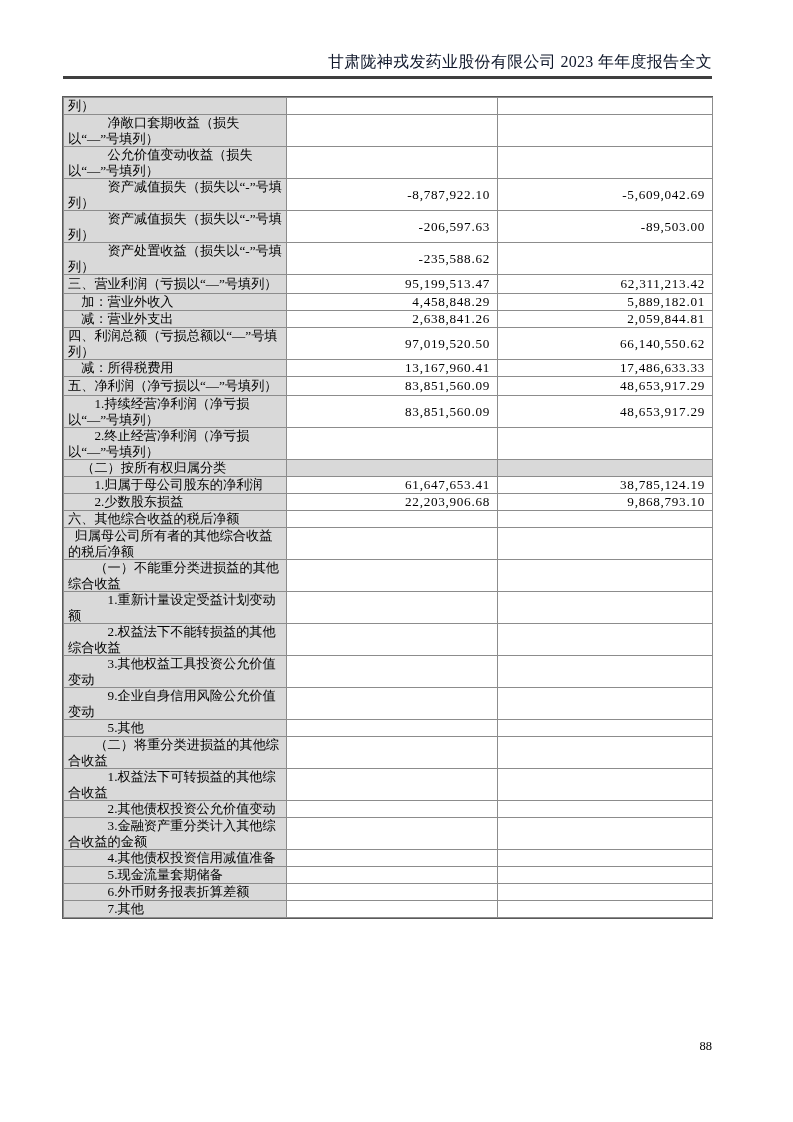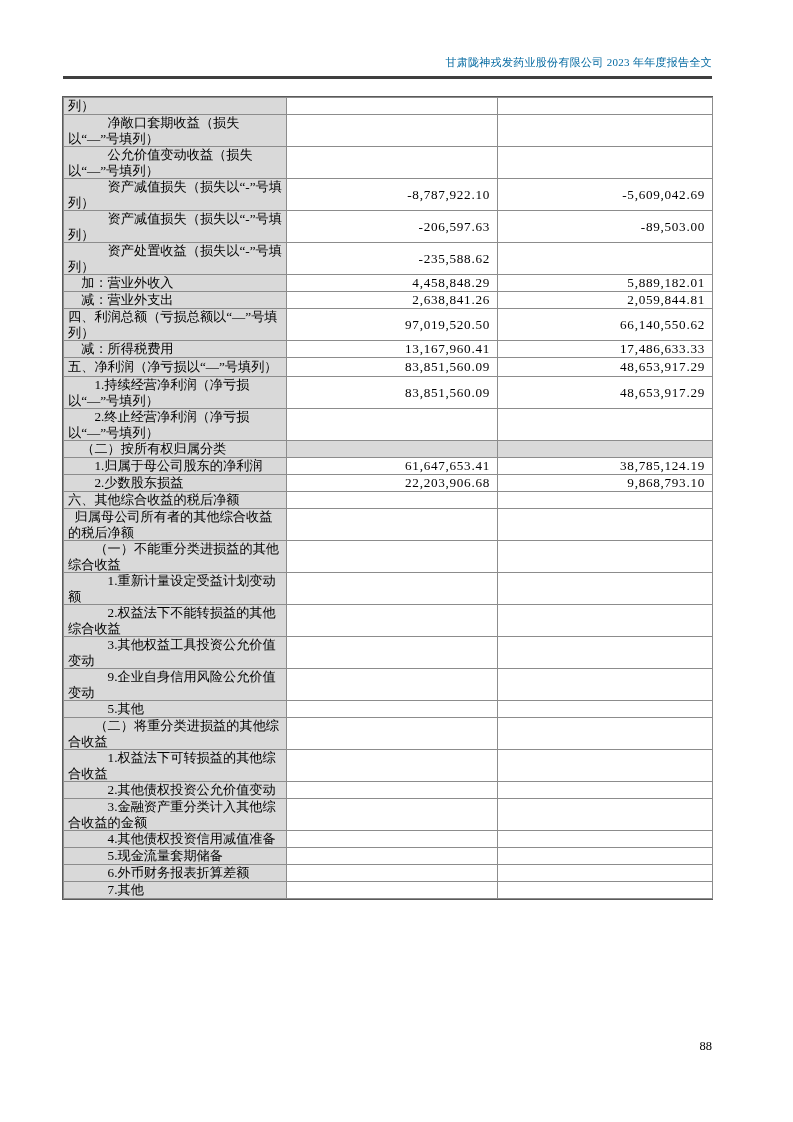--- a/index.html
+++ b/index.html
@@ -13,24 +13,24 @@
     font-family: "Liberation Serif", "DejaVu Serif", serif;
     color: #000000;
     overflow: hidden;
   }
   .header-title {
     position: absolute;
     top: 54px;
     left: 63px;
     width: 649px;
     text-align: right;
-    font-size: 11px;
+    font-size: 16px;
     line-height: 16px;
     letter-spacing: 0.3px;
-    color: #0369a1;
+    color: #0f172a;
   }
   .header-rule {
     position: absolute;
     top: 76px;
     left: 63px;
     width: 649px;
     height: 2.5px;
     background: #3f3f3f;
   }
   .table-wrap {
@@ -119,20 +119,25 @@
           <tr class="tall">
             <td class="label-cell">　　　资产减值损失（损失以“-”号填列）</td>
             <td class="val-cell">-206,597.63</td>
             <td class="val-cell">-89,503.00</td>
           </tr>
           <tr class="tall">
             <td class="label-cell">　　　资产处置收益（损失以“-”号填列）</td>
             <td class="val-cell">-235,588.62</td>
             <td class="val-cell"></td>
           </tr>
+          <tr class="tall">
+            <td class="label-cell">三、营业利润（亏损以“—”号填列）</td>
+            <td class="val-cell">95,199,513.47</td>
+            <td class="val-cell">62,311,213.42</td>
+          </tr>
           <tr class="single">
             <td class="label-cell">　加：营业外收入</td>
             <td class="val-cell">4,458,848.29</td>
             <td class="val-cell">5,889,182.01</td>
           </tr>
           <tr class="single">
             <td class="label-cell">　减：营业外支出</td>
             <td class="val-cell">2,638,841.26</td>
             <td class="val-cell">2,059,844.81</td>
           </tr>

